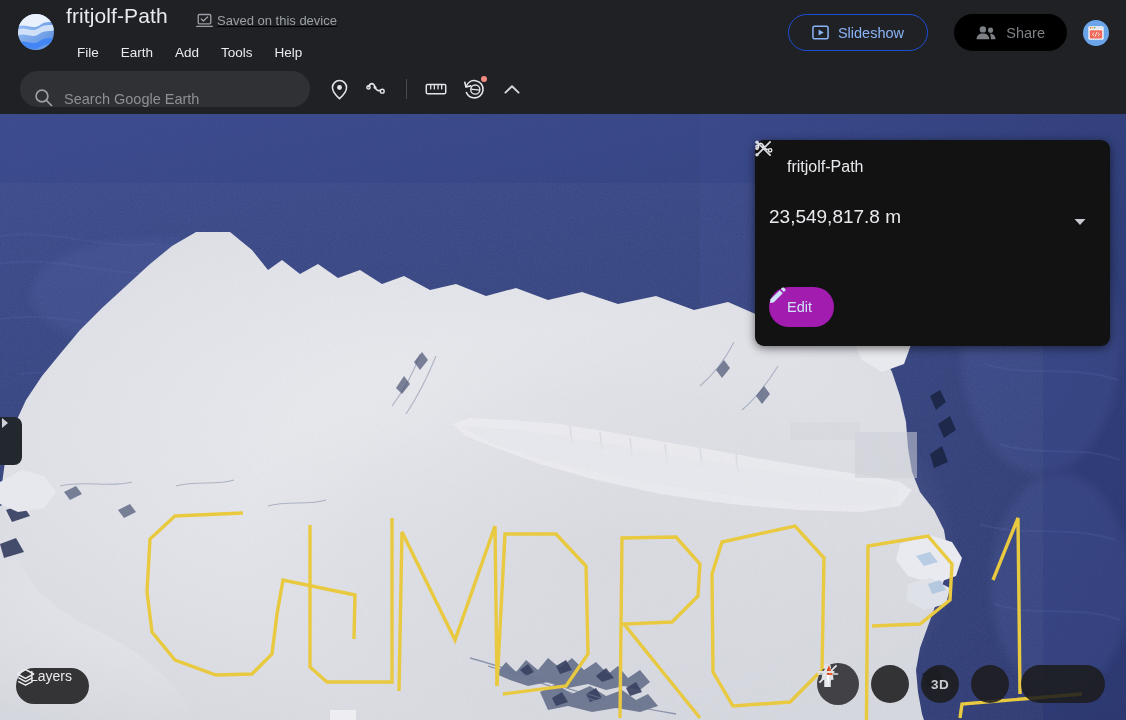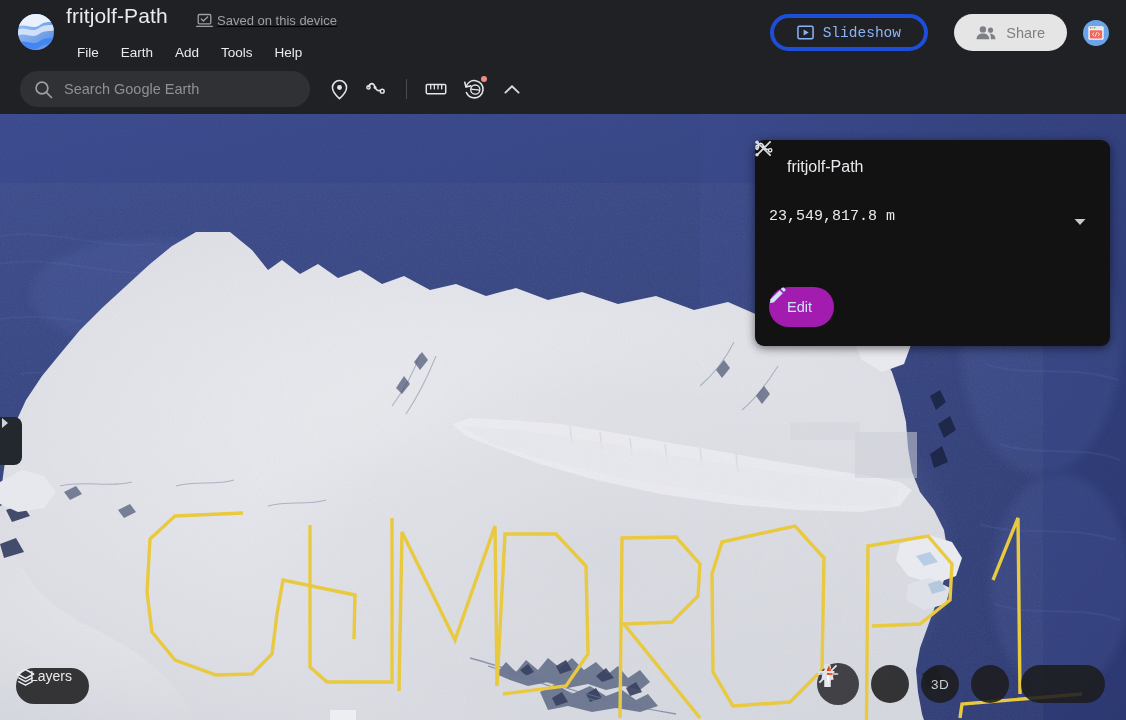--- a/index.html
+++ b/index.html
@@ -22,41 +22,41 @@
   .saved-wrap { position:absolute; left:196px; top:10px; display:flex;
     align-items:center; gap:4px; height:20px;text-decoration:underline; }
   .saved-text { font-size:13px; color:#9aa0a6; white-space:nowrap; }
 
   .menubar { position:absolute; left:66px; top:41px; display:flex; gap:0; }
   .menu-item { font-size:13.5px; color:#e8eaed; padding:4px 11px;
     border-radius:4px; cursor:pointer; white-space:nowrap; }
 
   .slideshow-btn { position:absolute; right:198px; top:14px; height:37px;
     display:flex; align-items:center; gap:9px; padding:0 23px;
-    border:4px solid #1d4ed8; border-radius:19px; cursor:pointer;
-    background:transparent;font-family:Liberation Mono, monospace; }
+    border:1px solid #1d4ed8; border-radius:19px; cursor:pointer;
+    background:transparent; }
   .slideshow-label { font-size:14.5px; color:#8ab4f8; font-weight:500;
     white-space:nowrap; }
 
   .share-btn { position:absolute; right:59px; top:14px; height:37px;
     display:flex; align-items:center; gap:10px; padding:0 22px;
-    border-radius:19px; background:#e5e5e5; cursor:default; }
+    border-radius:19px; background:#000000; cursor:default; }
   .share-label { font-size:14.5px; color:#7d8085; font-weight:500;
     white-space:nowrap; }
 
   .avatar { position:absolute; right:17px; top:20px; width:26px; height:26px;
     border-radius:50%; background:#6ba4e8; display:flex; align-items:center;
     justify-content:center; cursor:pointer; overflow:hidden; }
 
   
   .searchrow { position:absolute; left:0; top:64px; width:1126px; height:50px;
     background:#202124; z-index:40; }
 
   .searchbox { position:absolute; left:20px; top:7px; width:290px; height:36px;
-    background:#303134; border-radius:18px; display:flex; align-items:center;
+    background:#303134; border-radius:18px; display:flex; align-items:flex-end;
     padding:0 14px; gap:11px; cursor:text; }
   .search-input { flex:1; background:transparent; border:0; outline:0;
     font-size:14.5px; color:#e8eaed; font-family:inherit; }
   .search-input::placeholder { color:#8d9096; }
 
   .tool-icons { position:absolute; left:322px; top:7px; height:36px;
     display:flex; align-items:center; gap:4px; }
   .tool-btn { width:34px; height:34px; border-radius:50%; display:flex;
     align-items:center; justify-content:center; cursor:pointer;
     position:relative; }
@@ -83,22 +83,22 @@
     display:flex; align-items:center; padding:0 14px 0 16px; }
   .panel-title { font-size:16px; color:#e8eaed; font-weight:500;
     margin-left:16px; flex:1; white-space:nowrap; overflow:hidden;
     text-overflow:ellipsis; }
   .panel-icon-btn { width:30px; height:30px; border-radius:50%;
     display:flex; align-items:center; justify-content:center; cursor:pointer; }
 
   .panel-field { position:absolute; left:14px; top:66px; right:14px;
     height:46px; }
   .field-label { font-size:13.5px; color:#e8eaed; line-height:20px; }
-  .field-value { font-size:15px; color:#e8eaed; line-height:21px;
-    white-space:nowrap;font-family:Liberation Mono, monospace; }
+  .field-value { font-size:19px; color:#e8eaed; line-height:21px;
+    white-space:nowrap; }
   .field-caret { position:absolute; right:-2px; top:12px; cursor:pointer;
     width:24px; height:24px; display:flex; align-items:center;
     justify-content:center; }
 
   .edit-btn { position:absolute; left:14px; bottom:19px; height:40px;
     display:flex; align-items:center; gap:11px; padding:0 22px 0 18px;
     background:#a21caf; border-radius:20px; cursor:pointer; }
   .edit-label { font-size:14.5px; color:#cfe3f8; font-weight:500; }
 
   
@@ -108,21 +108,21 @@
     z-index:30; }
   .layers-label { font-size:14px; color:#e8eaed; font-weight:500; }
 
   
   .map-ctrls { position:absolute; right:21px; bottom:15px; height:42px;
     display:flex; align-items:center; gap:12px; z-index:30; }
   .ctrl-circle { width:38px; height:38px; border-radius:50%;
     background:rgba(28,28,30,.88); display:flex; align-items:center;
     justify-content:center; cursor:pointer; }
   .ctrl-circle.pegman { width:42px; height:42px; background:rgba(52,52,56,.92); }
-  .ctrl-3d-label { font-size:13.5px; color:#c9ccd1; font-weight:400;
+  .ctrl-3d-label { font-size:13.5px; color:#c9ccd1; font-weight:700;
     letter-spacing:.4px; }
   .zoom-pill { display:flex; align-items:center; height:38px;
     background:rgba(28,28,30,.88); border-radius:19px; }
   .zoom-btn { width:42px; height:38px; display:flex; align-items:center;
     justify-content:center; cursor:pointer; border-radius:19px; }
 </style>
 </head>
 <body>
 
 <div id="app">

